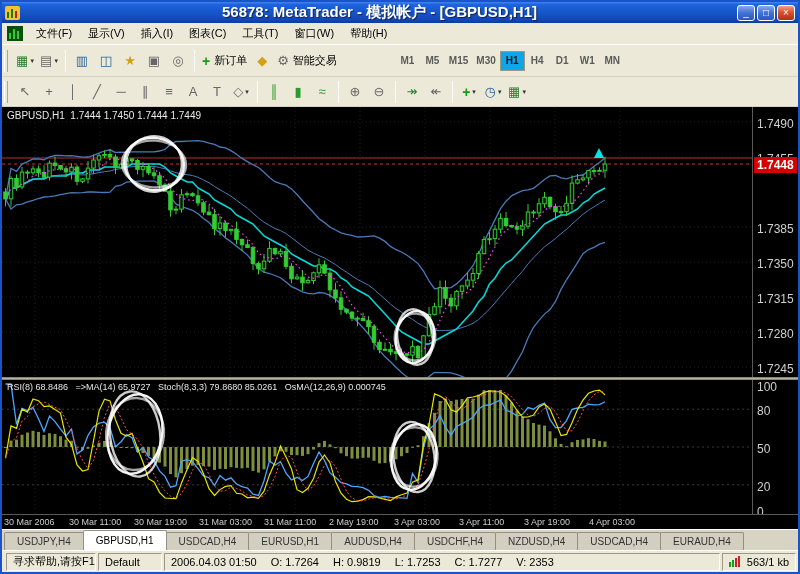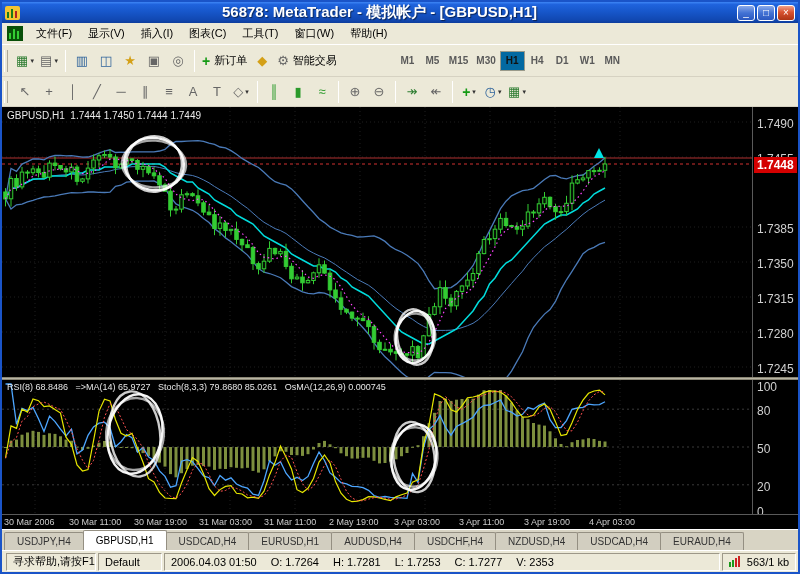--- a/index.html
+++ b/index.html
@@ -24,21 +24,21 @@
   .grip{width:4px;height:22px;border-left:1px solid #fff;border-right:1px solid #aca899;margin:0 5px 0 2px;}
   .sep{width:1px;height:22px;background:#aca899;border-right:1px solid #fff;margin:0 4px;}
   .tbtn{min-width:24px;height:23px;display:flex;align-items:center;justify-content:center;border:1px solid transparent;border-radius:2px;font-size:13px;color:#444;cursor:default;padding:0 2px;}
   .tbtn .lbl{font-size:11px;margin-left:4px;color:#000;}
   .caret{font-size:7px;margin-left:2px;color:#333;}
   .ic{line-height:1;}
   .ic.green{color:#2e7d32;} .ic.blue{color:#31659c;} .ic.gold{color:#d4a017;} .ic.gray{color:#666;}
   .ic.plus{color:#159a15;font-weight:bold;font-size:14px;} .ic.lime{color:#2a9a2a;}
   .tf-group{display:flex;align-items:center;margin-left:55px;}
   .tf{min-width:25px;height:20px;font-size:10px;font-weight:bold;color:#5a5a5a;display:flex;align-items:center;justify-content:center;border:1px solid transparent;cursor:default;padding:0 3px;}
-  .tf.active{background:#0369a1;border:1px solid #9a9a8a;color:#111;}
+  .tf.active{background:#0ea5e9;border:1px solid #9a9a8a;color:#111;}
   
   .main-chart{height:270px;flex:0 0 270px;background:#000;display:flex;position:relative;}
   .ind-chart{height:134px;flex:0 0 134px;background:#a21caf;display:flex;position:relative;}
   .plot{display:block;background:#000;}
   .scale{width:46px;position:relative;background:#000;border-left:1px solid #5a5a5a;font-size:12px;color:#d0d0d0;overflow:hidden;}
   .pl{position:absolute;left:4px;white-space:nowrap;}
   .pl.cur{background:#d40000;color:#fff;font-weight:bold;left:1px;padding:1px 3px;}
   .splitter{height:3px;flex:0 0 3px;background:#b8b4a4;border-top:1px solid #8a8674;border-bottom:1px solid #8a8674;}
   .chart-info{position:absolute;left:5px;top:3px;color:#eaeaea;font-size:10px;z-index:5;white-space:pre;}
   .ind-info{position:absolute;left:5px;top:2px;color:#e6e6e6;font-size:9px;z-index:5;white-space:pre;}
@@ -653,21 +653,21 @@
     <div class="tab">USDCAD,H4</div>
     <div class="tab">EURAUD,H4</div>
   </div>
 
   <div class="statusbar">
     <div class="panel help">寻求帮助,请按F1</div>
     <div class="panel profile">Default</div>
     <div class="panel info">
       <span>2006.04.03 01:50</span>
       <span>O: 1.7264</span>
-      <span>H: 1.7281</span>
+      <span>H: 0.9819</span>
       <span>L: 1.7253</span>
       <span>C: 1.7277</span>
       <span>V: 2353</span>
     </div>
     <div class="panel conn">
       <svg width="13" height="11" viewBox="0 0 13 11">
         <rect x="0" y="6" width="2" height="5" fill="#1a9a1a"></rect>
         <rect x="3" y="4" width="2" height="7" fill="#1a9a1a"></rect>
         <rect x="6" y="2" width="2" height="9" fill="#cc2222"></rect>
         <rect x="9" y="0" width="2" height="11" fill="#cc2222"></rect>

